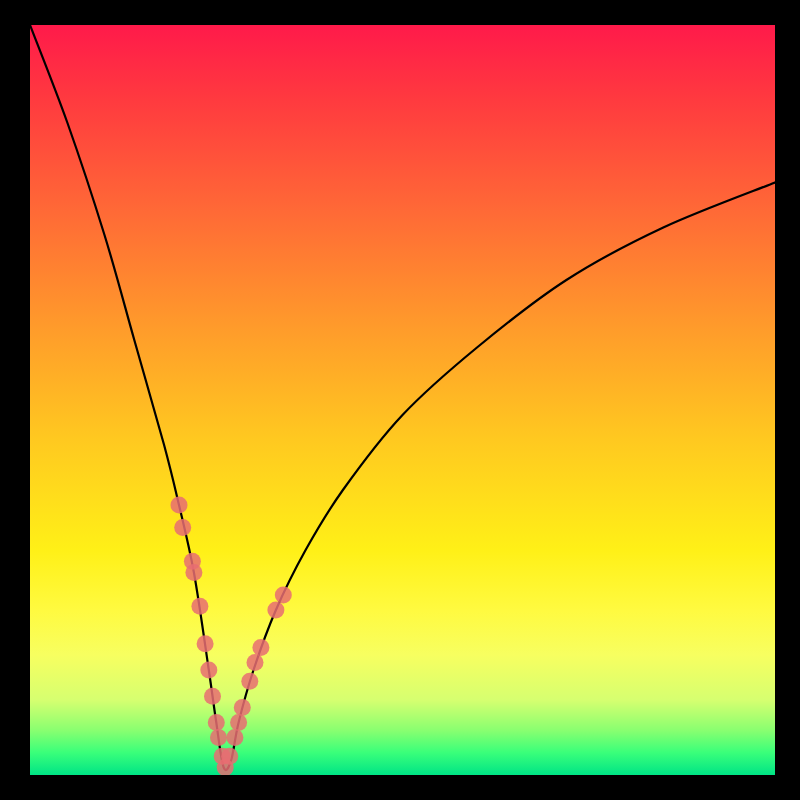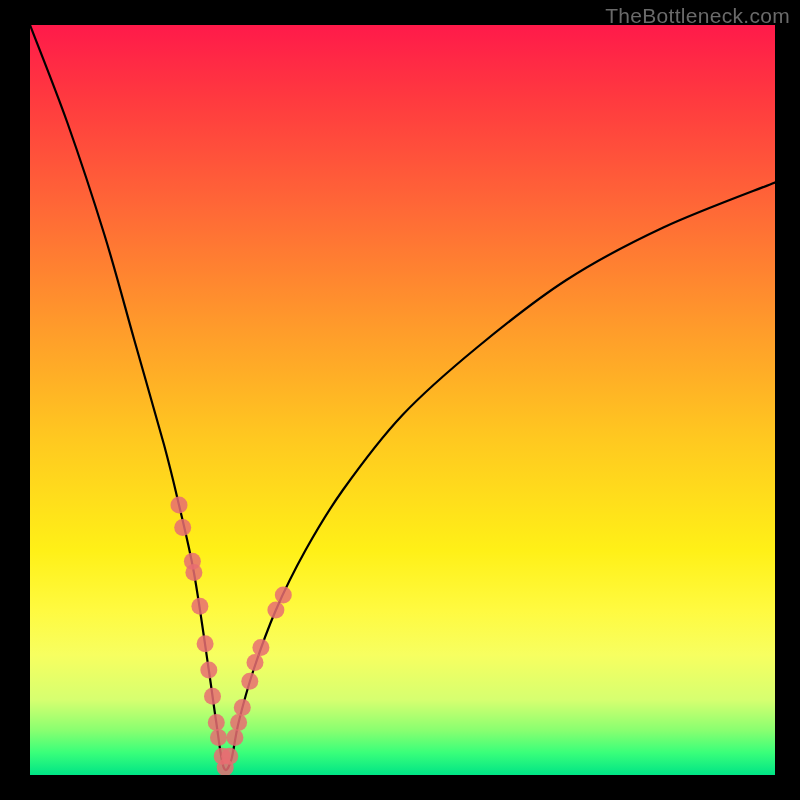--- a/index.html
+++ b/index.html
@@ -59,21 +59,20 @@
   .pt {
     fill: #e86d72;
     fill-opacity: 0.85;
   }
 </style>
 </head>
 <body>
 
 <div class="frame">
 
-  <div class="watermark">TheBottleneck.com</div>
 
   <div class="plot">
 
     <svg class="curves" width="745" height="750" viewBox="0 0 745 750">
       <g>
         <path id="curve-path" fill="none" stroke="#000" stroke-width="2.2" stroke-linecap="round" stroke-linejoin="round" d="M 0.0 0.0 C 6.2 16.3, 24.8 62.5, 37.3 97.5 C 49.7 132.5, 63.3 173.8, 74.5 210.0 C 85.7 246.3, 94.4 280.0, 104.3 315.0 C 114.2 350.0, 126.6 392.5, 134.1 420.0 C 141.5 447.5, 144.0 458.8, 149.0 480.0 C 154.0 501.3, 158.9 520.0, 163.9 547.5 C 168.9 575.0, 175.1 620.0, 178.8 645.0 C 182.5 670.0, 183.8 681.3, 186.3 697.5 C 188.7 713.8, 191.2 736.3, 193.7 742.5 C 196.2 748.8, 198.7 742.5, 201.2 735.0 C 203.6 727.5, 204.9 712.5, 208.6 697.5 C 212.3 682.5, 217.3 663.8, 223.5 645.0 C 229.7 626.3, 237.2 605.0, 245.9 585.0 C 254.5 565.0, 264.5 545.0, 275.6 525.0 C 286.8 505.0, 296.8 487.5, 312.9 465.0 C 329.0 442.5, 350.1 413.8, 372.5 390.0 C 394.9 366.3, 419.7 345.0, 447.0 322.5 C 474.3 300.0, 505.4 275.0, 536.4 255.0 C 567.4 235.0, 598.5 218.8, 633.3 202.5 C 668.0 186.3, 726.4 165.0, 745.0 157.5"></path>
       </g>
       <g id="dots-left">
           <circle cx="149.0" cy="480.0" r="8.5" class="pt"></circle>
           <circle cx="152.7" cy="502.5" r="8.5" class="pt"></circle>

